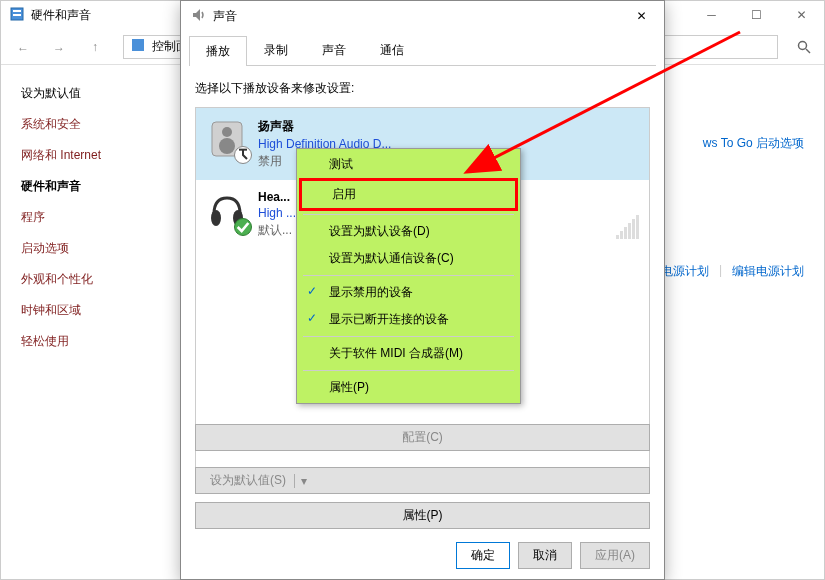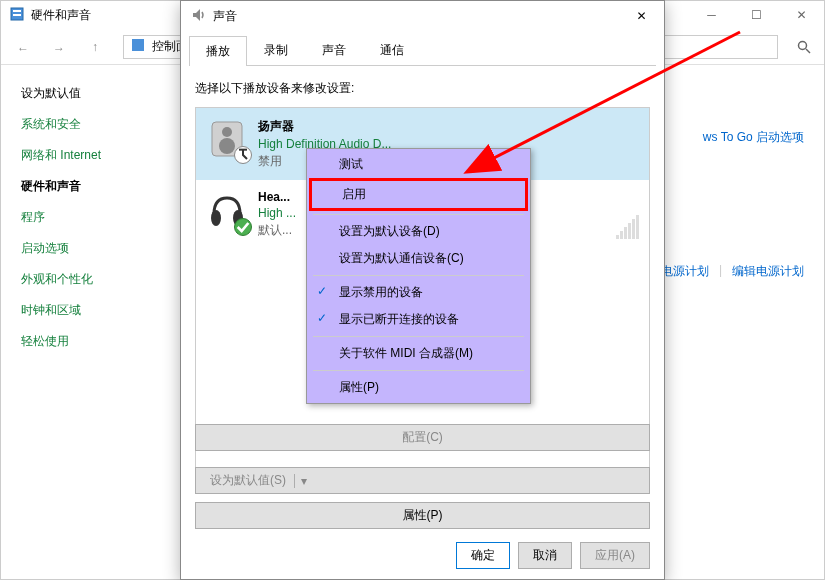--- a/index.html
+++ b/index.html
@@ -10,57 +10,57 @@
     .bg-titlebar { height: 28px; display: flex; align-items: center; padding: 0 8px; background: #fff; }
     .bg-titlebar .cp-icon { margin-right: 6px; }
     .bg-winbtns { position: absolute; right: 0; top: 0; display: flex; }
     .bg-winbtn { width: 45px; height: 28px; display: flex; align-items: center; justify-content: center; color: #666; }
     .bg-toolbar { height: 36px; border-bottom: 1px solid #e0e0e0; display: flex; align-items: center; padding: 0 8px; gap: 8px; }
     .nav-btn { width: 28px; height: 28px; display: flex; align-items: center; justify-content: center; color: #888; }
     .bg-address { flex: 1; display: flex; align-items: center; gap: 6px; border: 1px solid #ccc; height: 24px; padding: 0 6px; margin: 0 6px; }
     .bg-search { width: 24px; height: 24px; display: flex; align-items: center; justify-content: center; color: #666; }
     .bg-body { display: flex; position: absolute; top: 64px; bottom: 0; left: 0; right: 0; padding: 20px 0 0 20px; }
     .bg-sidebar { width: 150px; display: flex; flex-direction: column; gap: 14px; }
-    .bg-sidebar a { color: #15803d; text-decoration: none; cursor: pointer; }
+    .bg-sidebar a { color: #7f1d1d; text-decoration: none; cursor: pointer; }
     .bg-sidebar a.active { color: #000; font-weight: bold; }
     .bg-link { color: #0066cc; cursor: pointer; }
-    .bg-right-links { position: absolute; right: 20px; top: 128px; text-align: right; }
+    .bg-right-links { position: absolute; right: 20px; top: 134px; text-align: right; }
     .bg-right-links2 { position: absolute; right: 20px; top: 262px; display: flex; gap: 10px; }
     
     
     .dialog { position: absolute; left: 180px; top: 0; width: 485px; height: 580px; background: #fff; border: 1px solid #888; box-shadow: 0 4px 16px rgba(0,0,0,0.3); }
     .dlg-titlebar { height: 30px; display: flex; align-items: center; padding: 0 10px; }
     .dlg-close { position: absolute; right: 0; top: 0; width: 45px; height: 30px; display: flex; align-items: center; justify-content: center; }
     .dlg-tabs { display: flex; border-bottom: 1px solid #ccc; margin: 4px 8px 0 8px; }
     .dlg-tab { padding: 6px 16px; border: 1px solid transparent; border-bottom: none; cursor: pointer; }
     .dlg-tab.active { border-color: #ccc; background: #fff; position: relative; top: 1px; }
     .dlg-content { padding: 14px; }
     .dlg-instruction { margin-bottom: 10px; }
     .device-list { border: 1px solid #ccc; height: 370px; background: #fff; position: relative; }
     .device-item { display: flex; padding: 10px; gap: 10px; }
     .device-item.selected { background: #cce8f6; }
     .device-icon { width: 42px; height: 42px; position: relative; }
     .device-icon svg { width: 42px; height: 42px; }
     .device-overlay { position: absolute; right: -4px; bottom: -4px; width: 18px; height: 18px; border-radius: 50%; background: #fff; border: 1px solid #888; display: flex; align-items: center; justify-content: center; }
     .device-info { display: flex; flex-direction: column; gap: 2px; }
     .device-name { font-weight: bold; }
-    .device-sub { color: #15803d; }
+    .device-sub { color: #1d4ed8; }
     .device-status { color: #666; }
     .level-bars { margin-left: auto; display: flex; align-items: flex-end; gap: 1px; }
     .level-bar { width: 3px; background: #ddd; }
     .dlg-footer { position: absolute; bottom: 50px; left: 14px; right: 14px; display: flex; gap: 8px; flex-direction: column; }
     .dlg-footer .spacer { flex: 1; }
     .dlg-btn { padding: 4px 14px; border: 1px solid #adadad; background: #e1e1e1; cursor: pointer; }
     .dlg-btn.disabled { color: #888; }
     .dropdown-btn { display: flex; align-items: center; }
     .dropdown-btn .chev { border-left: 1px solid #adadad; padding: 0 6px; margin-left: 8px; }
     .dlg-mainbtns { position: absolute; bottom: 10px; right: 14px; display: flex; gap: 8px; border-radius: 9px; }
     
     
-    .context-menu { position: absolute; left: 306px; top: 148px; width: 225px; background: #c4b5fd; border: 1px solid #999; box-shadow: 2px 2px 6px rgba(0,0,0,0.3); padding: 2px; }
+    .context-menu { position: absolute; left: 296px; top: 148px; width: 225px; background: #bef264; border: 1px solid #999; box-shadow: 2px 2px 6px rgba(0,0,0,0.3); padding: 2px; }
     .menu-item { padding: 5px 8px 5px 30px; cursor: pointer; position: relative; }
     .menu-sep { height: 1px; background: #ccc; margin: 3px 4px; }
     .menu-check { position: absolute; left: 8px; color: #0066cc; }
     .menu-highlight { border: 3px solid #f00; }
     
     
     .arrow-svg { position: absolute; left: 0; top: 0; pointer-events: none; z-index: 1000; }
   </style>
 </head>
 <body>

